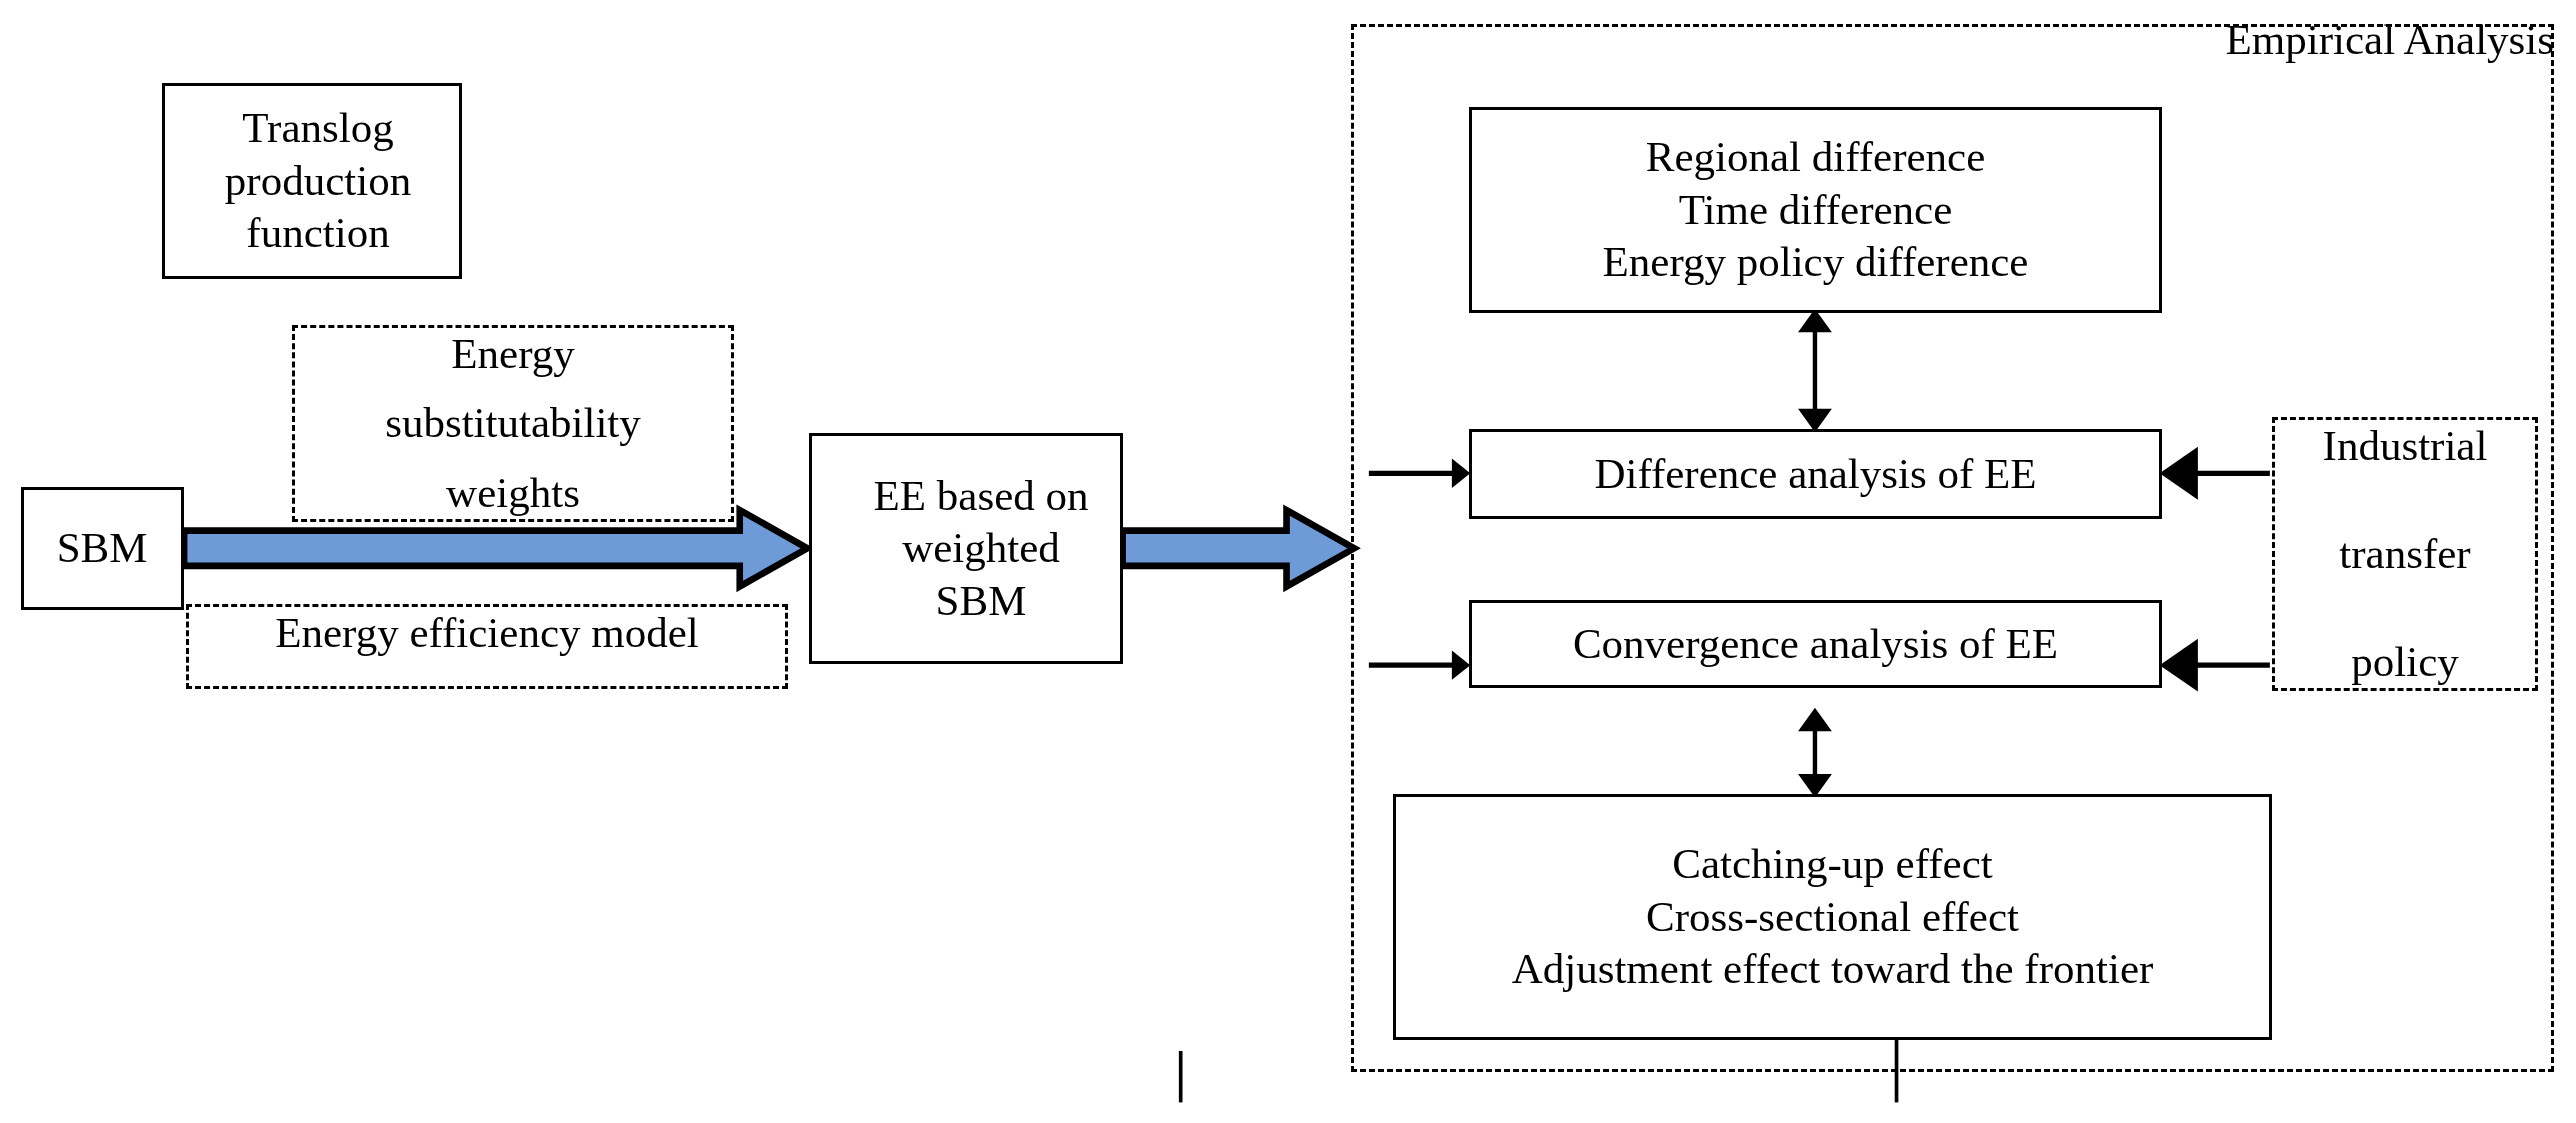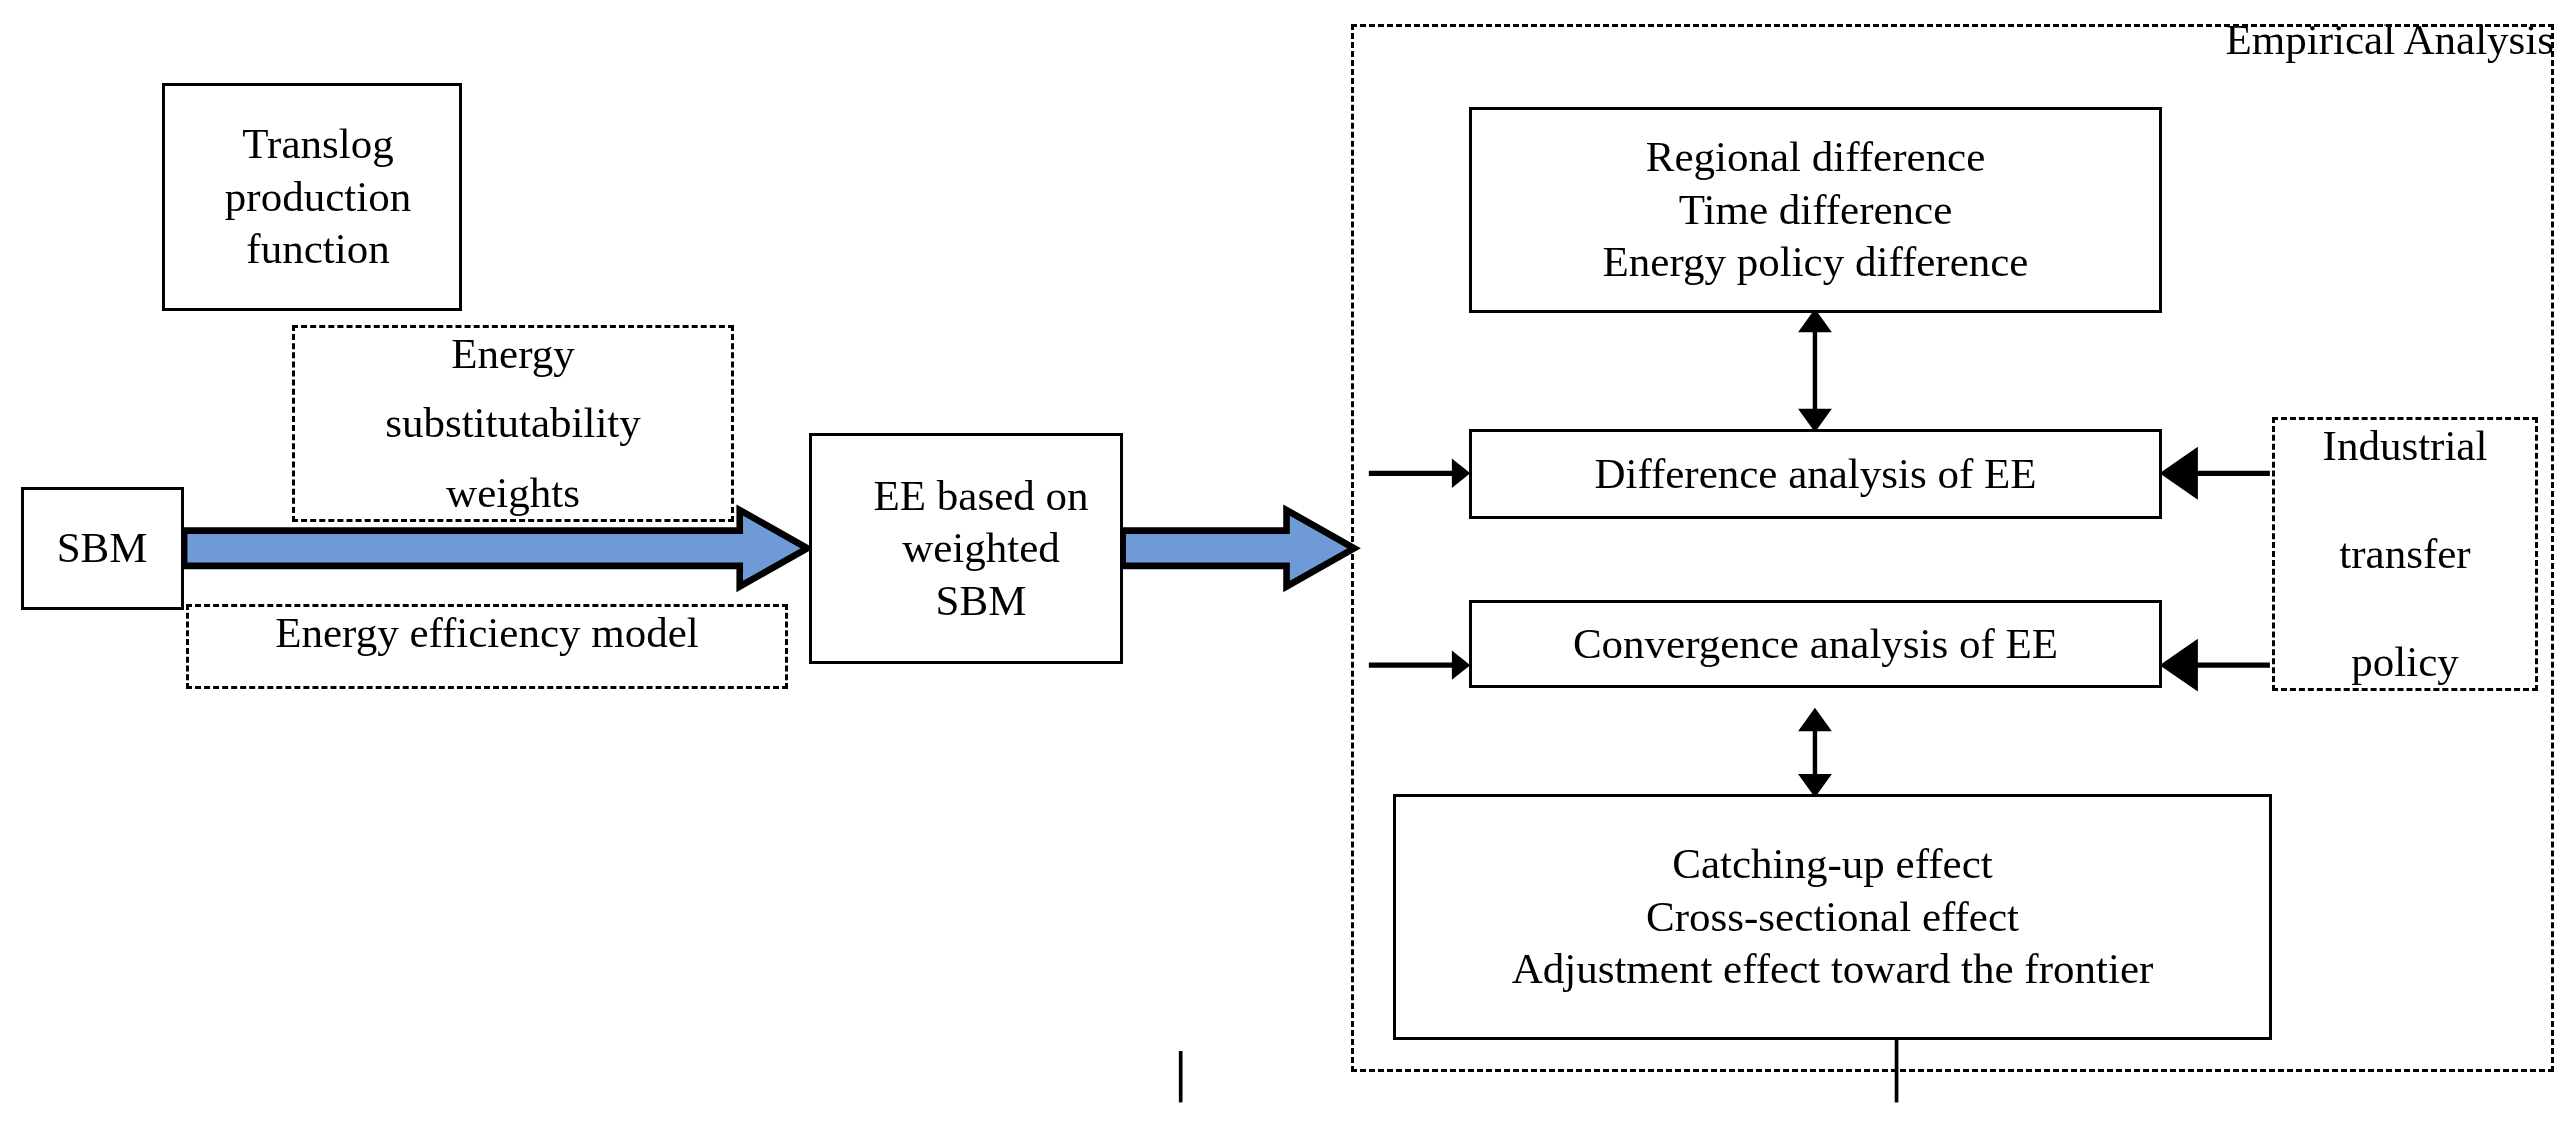--- a/index.html
+++ b/index.html
@@ -65,21 +65,21 @@
     <g>
       <line x1="2469" y1="978" x2="2469" y2="1068" stroke="#000" stroke-width="6"></line>
       <path d="M 2446,995 L 2469,963 L 2492,995 Z" fill="#000"></path>
       <path d="M 2446,1053 L 2469,1085 L 2492,1053 Z" fill="#000"></path>
     </g>
 
     <line x1="1606" y1="1430" x2="1606" y2="1500" stroke="#000" stroke-width="5"></line>
     <line x1="2580" y1="1415" x2="2580" y2="1500" stroke="#000" stroke-width="5"></line>
   </svg>
 
-  <div class="box solid" style="left:162px;top:83px;width:300px;height:228px;font-size:43px;padding-left:12px;">
+  <div class="box solid" style="left:162px;top:83px;width:300px;height:196px;font-size:43px;padding-left:12px;">
     <span class="lbl">Translog</span>
     <span class="lbl">production</span>
     <span class="lbl">function</span>
   </div>
 
   <div class="box dashdot" style="left:292px;top:325px;width:442px;height:197px;font-size:43px;border-style:dashed;">
     <span class="lbl">Energy</span>
     <span class="lbl">substitutability</span>
     <span class="lbl">weights</span>
   </div>

